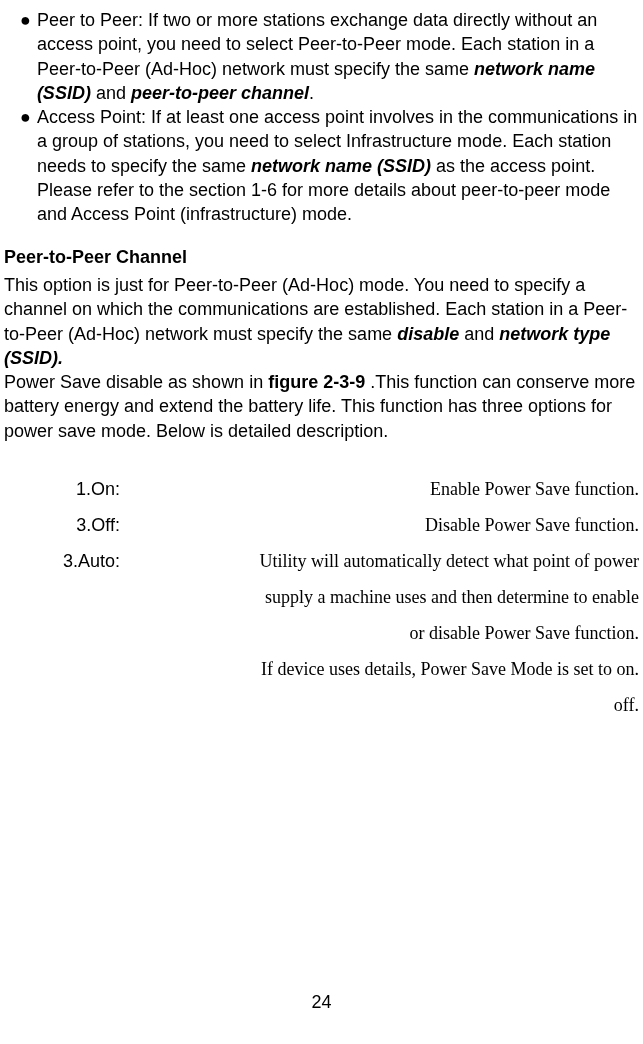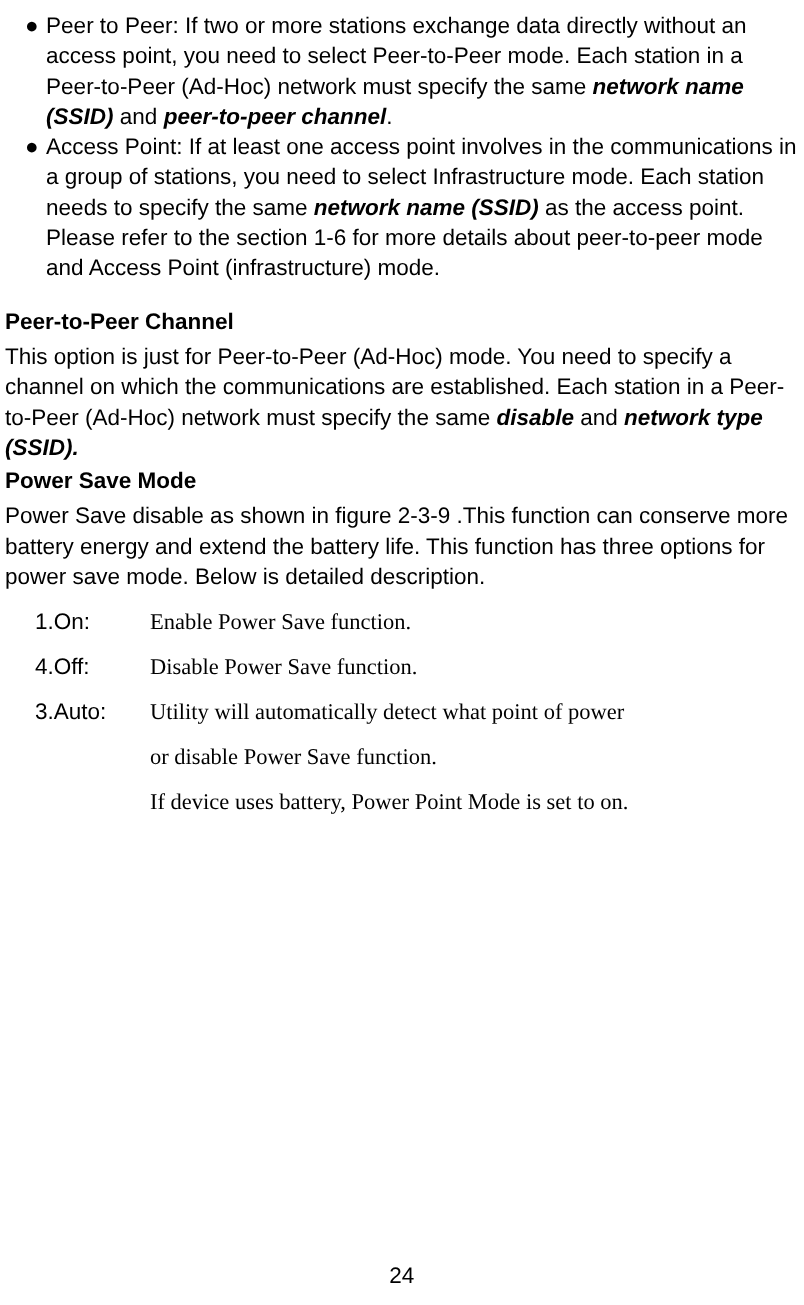--- a/index.html
+++ b/index.html
@@ -39,41 +39,42 @@
       margin-bottom: 4px;
     }
     .paragraph {
       margin-bottom: 0;
     }
     .bold-italic {
       font-weight: bold;
       font-style: italic;
     }
     .bold {
-      font-weight: normal;
+      font-weight: bold;
     }
     .options-section {
-      margin-top: 6px;
+      margin-top: 28px;
       padding-left: 24px;
+      text-align: right;
     }
     .option-row {
       display: flex;
       line-height: 2.0;
     }
     .option-label {
       width: 92px;
       flex-shrink: 0;
     }
     .option-text {
       flex: 1;
       font-family: Liberation Serif, serif;
     }
     .page-number {
       position: absolute;
-      bottom: 12px;
+      bottom: 30px;
       left: 0;
       right: 0;
       text-align: center;
       font-size: 18px;
     }
   </style>
 </head>
 <body>
 
 <div class="content">
@@ -90,46 +91,53 @@
     <div class="bullet-text">
       <span>Access Point:</span><span> If at least one access point involves in the communications in a group of stations, you need to select Infrastructure mode. Each station needs to specify the same </span><span class="bold-italic">network name (SSID)</span><span> as the access point. Please refer to the section 1-6 for more details about peer-to-peer mode and Access Point (infrastructure) mode.</span>
     </div>
   </div>
 
   <div class="heading">Peer-to-Peer Channel</div>
   <div class="paragraph">
     <span>This option is just for Peer-to-Peer (Ad-Hoc) mode. You need to specify a channel on which the communications are established. Each station in a Peer-to-Peer (Ad-Hoc) network must specify the same </span><span class="bold-italic">disable</span><span> and </span><span class="bold-italic">network type (SSID).</span>
   </div>
 
-  <div class="heading" style="margin-top:2px;">Power Save Mode</div>
   <div class="paragraph">
     <span>Power Save disable as shown in </span><span class="bold">figure 2-3-9</span><span> .This function can conserve more battery energy and extend the battery life. This function has three options for power save mode. Below is detailed description.</span>
   </div>
 
   <div class="options-section">
     <div class="option-row">
       <div class="option-label">1.On:</div>
       <div class="option-text">Enable Power Save function.</div>
     </div>
     <div class="option-row">
-      <div class="option-label">4.Off:</div>
+      <div class="option-label">3.Off:</div>
       <div class="option-text">Disable Power Save function.</div>
     </div>
     <div class="option-row">
       <div class="option-label">3.Auto:</div>
       <div class="option-text">Utility will automatically detect what point of power</div>
     </div>
     <div class="option-row">
       <div class="option-label"></div>
+      <div class="option-text">supply a machine uses and then determine to enable</div>
+    </div>
+    <div class="option-row">
+      <div class="option-label"></div>
       <div class="option-text">or disable Power Save function.</div>
     </div>
     <div class="option-row">
       <div class="option-label"></div>
-      <div class="option-text">If device uses battery, Power Point Mode is set to on.</div>
+      <div class="option-text">If device uses details, Power Save Mode is set to on.</div>
     </div>
     <div class="option-row">
       <div class="option-label"></div>
+    </div>
+    <div class="option-row">
+      <div class="option-label"></div>
+      <div class="option-text">off.</div>
     </div>
   </div>
 
 </div>
 
 <div class="page-number">24</div>
 
 </body></html>

